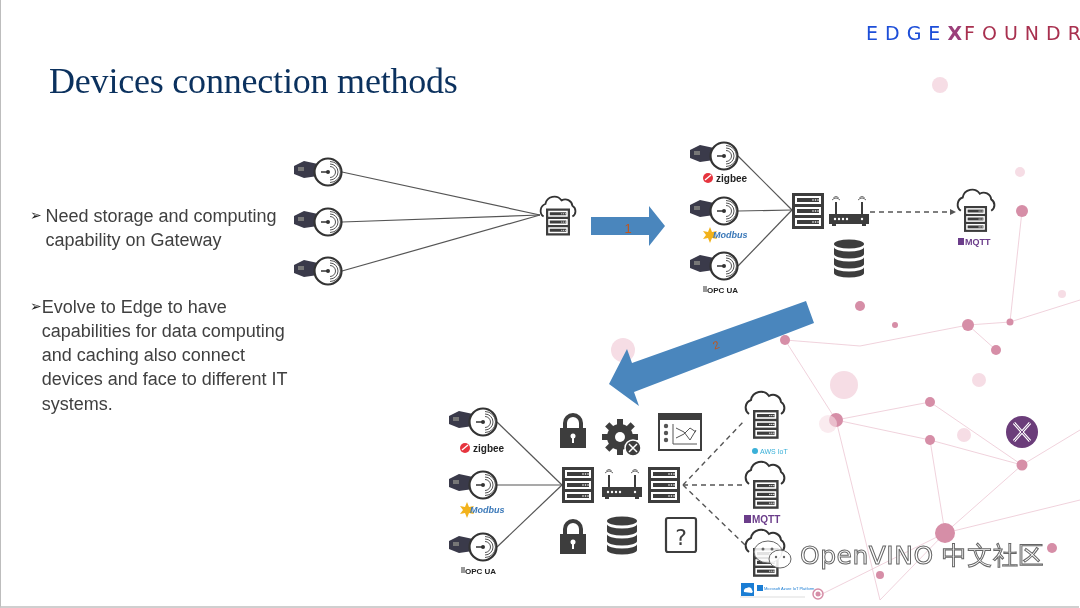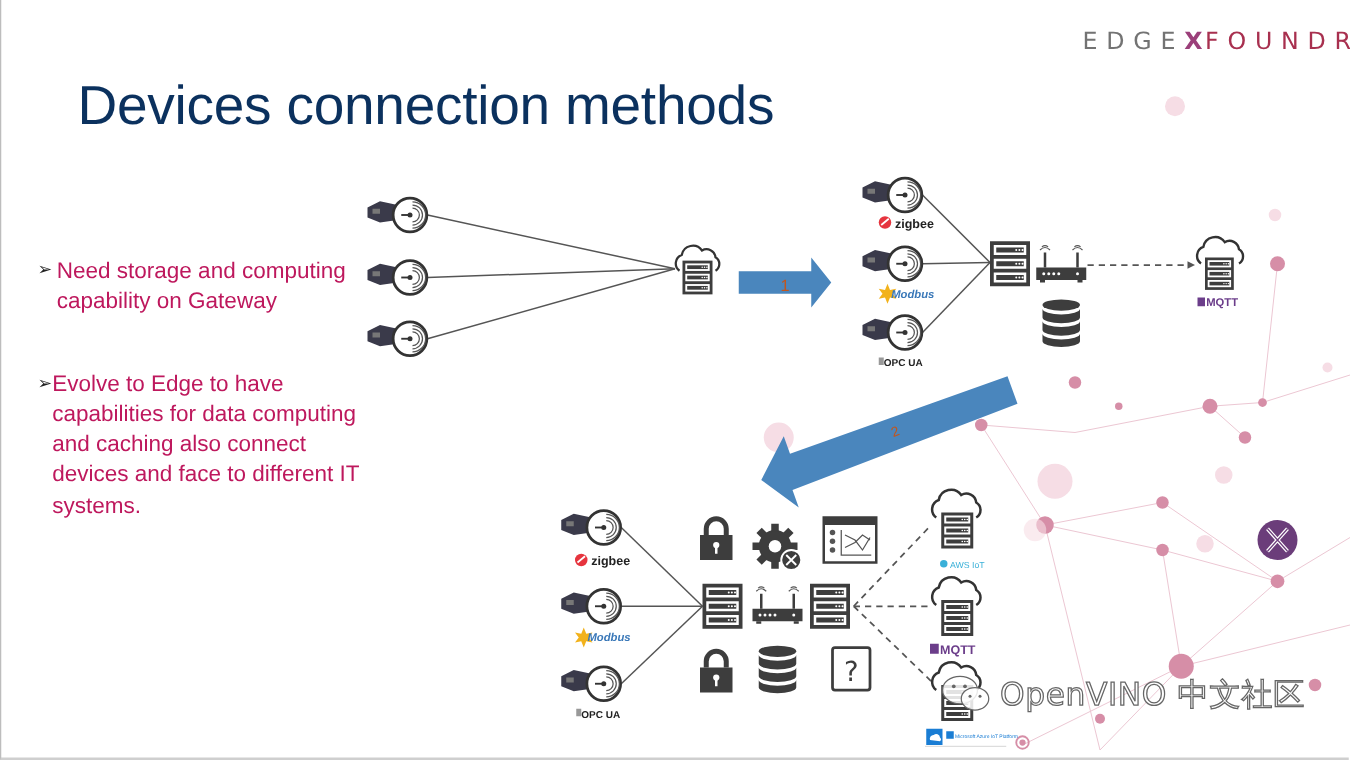--- a/index.html
+++ b/index.html
@@ -1,26 +1,26 @@
 <!DOCTYPE html>
 <html><head>
 <meta charset="utf-8">
 <style>
   html,body{margin:0;padding:0;background:#fff;}
   body{width:1080px;height:608px;position:relative;overflow:hidden;font-family:"Liberation Sans",sans-serif;}
   .frame{position:absolute;left:0;top:0;width:1078px;height:606px;border-left:1px solid #bdbdbd;border-bottom:2px solid #cfcfcf;}
   .logo{position:absolute;left:866px;top:22px;font-family:"DejaVu Sans",sans-serif;font-size:19px;letter-spacing:7px;font-weight:normal;white-space:nowrap;}
-  .logo .edge{color:#737373;}
+  .logo .edge{color:#1d4ed8;}
   .logo .x{color:#9b3f7a;font-weight:bold;letter-spacing:2px;}
   .logo .foundry{color:#a8304f;}
-  .title{position:absolute;left:62px;top:60px;font-family:Liberation Sans, sans-serif;font-size:44px;color:#0b315e;letter-spacing:-0.2px;}
+  .title{position:absolute;left:49px;top:60px;font-family:Liberation Serif, serif;font-size:36px;color:#0b315e;letter-spacing:-0.2px;}
   .bullets{position:absolute;left:30px;top:204px;width:260px;}
   .bullet{display:flex;margin-bottom:42px;}
   .bullet .mark{width:26px;font-size:14px;color:#222;padding-top:3px;}
-  .bullet .txt{color:#be185d;font-size:18px;line-height:24.3px;font-family:"Liberation Sans",sans-serif;}
+  .bullet .txt{color:#404040;font-size:18px;line-height:24.3px;font-family:"Liberation Sans",sans-serif;}
   svg.diagram{position:absolute;left:0;top:0;}
   .watermark{position:absolute;left:752px;top:538px;display:flex;align-items:center;}
   .watermark .wm-text{font-family:"DejaVu Sans",sans-serif;font-size:25px;color:#fff;-webkit-text-stroke:1px #666;letter-spacing:0.5px;}
   .watermark .wm-icon{width:42px;height:34px;margin-right:6px;}
   .lbl{font-family:"Liberation Sans",sans-serif;font-weight:bold;}
 </style>
 </head>
 <body>
 
 <div class="frame"></div>

